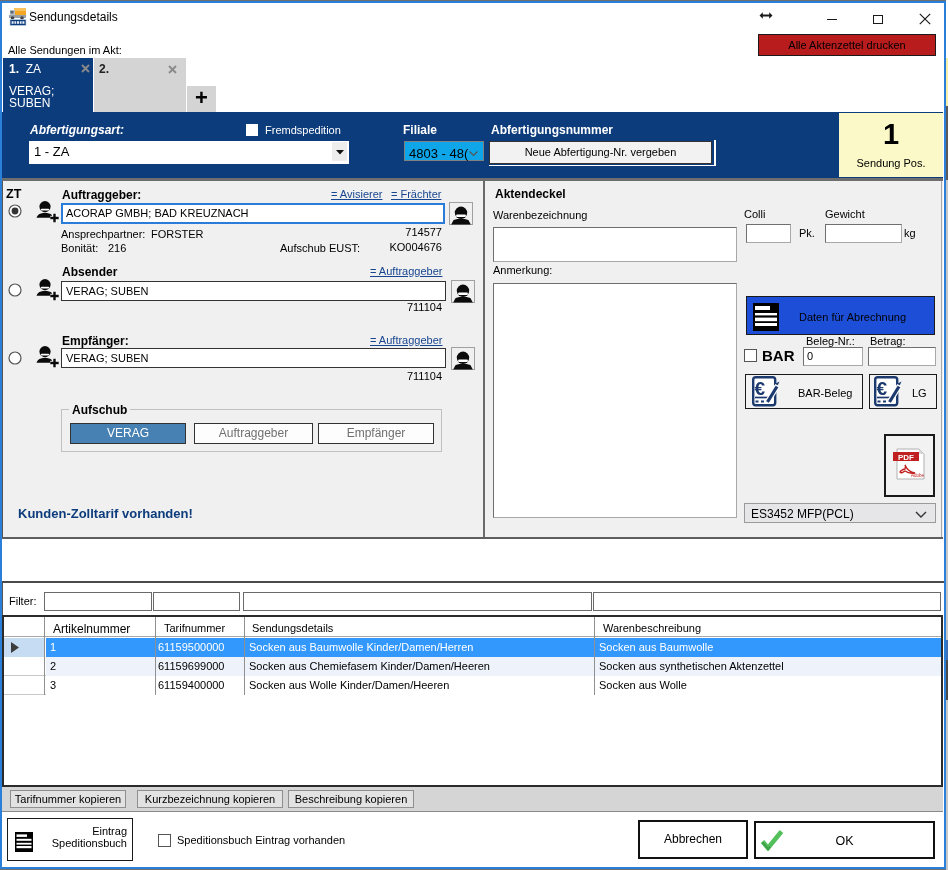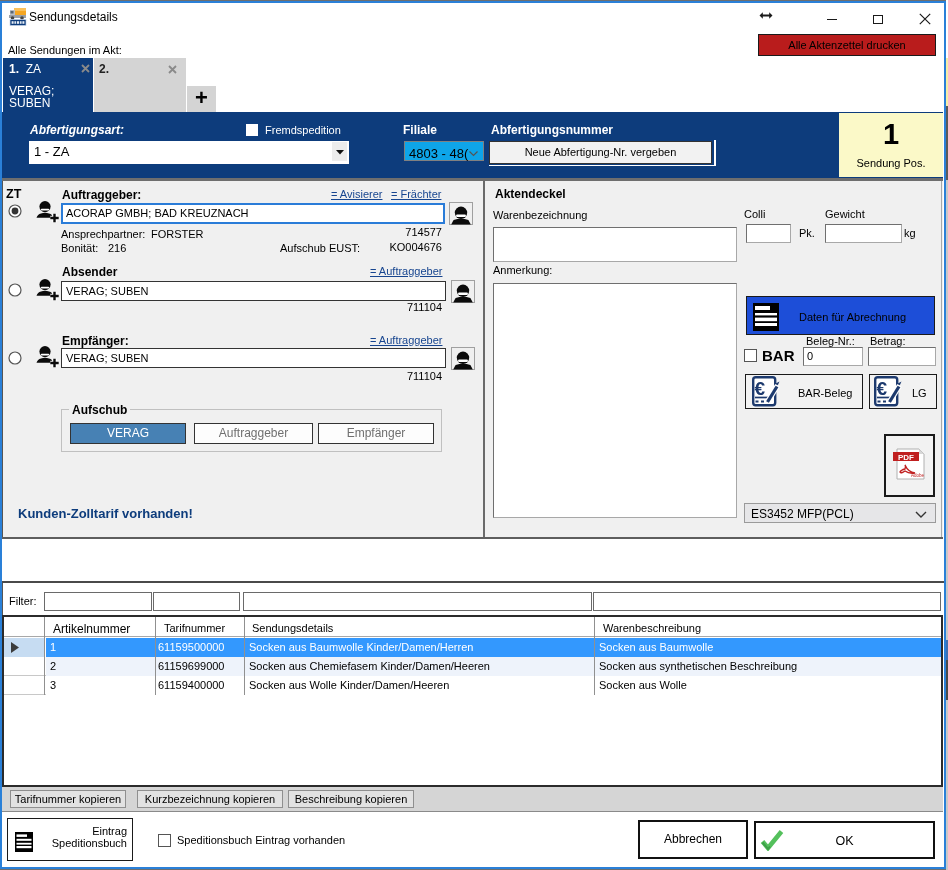--- a/index.html
+++ b/index.html
@@ -300,21 +300,21 @@
      <span class="abs" style="left:112px;top:3px;">61159500000</span>
      <span class="abs" style="left:203px;top:3px;">Socken aus Baumwolle Kinder/Damen/Herren</span>
      <span class="abs" style="left:553px;top:3px;">Socken aus Baumwolle</span>
    </div>
 
    <div class="abs" style="left:0;top:40px;width:937px;height:19px;border-bottom:1px solid #c8c8c8;"></div>
    <div class="abs" style="left:42px;top:40px;width:895px;height:19px;background:#eef3fb;font-size:11px;">
      <span class="abs" style="left:4px;top:3px;">2</span>
      <span class="abs" style="left:112px;top:3px;">61159699000</span>
      <span class="abs" style="left:203px;top:3px;">Socken aus Chemiefasem Kinder/Damen/Heeren</span>
-     <span class="abs" style="left:553px;top:3px;">Socken aus synthetischen Beschreibung</span>
+     <span class="abs" style="left:553px;top:3px;">Socken aus synthetischen Aktenzettel</span>
    </div>
 
    <div class="abs" style="left:0;top:59px;width:937px;height:19px;border-bottom:1px solid #c8c8c8;"></div>
    <div class="abs" style="left:42px;top:59px;width:895px;height:19px;background:#fff;font-size:11px;">
      <span class="abs" style="left:4px;top:3px;">3</span>
      <span class="abs" style="left:112px;top:3px;">61159400000</span>
      <span class="abs" style="left:203px;top:3px;">Socken aus Wolle Kinder/Damen/Heeren</span>
      <span class="abs" style="left:553px;top:3px;">Socken aus Wolle</span>
    </div>
 

